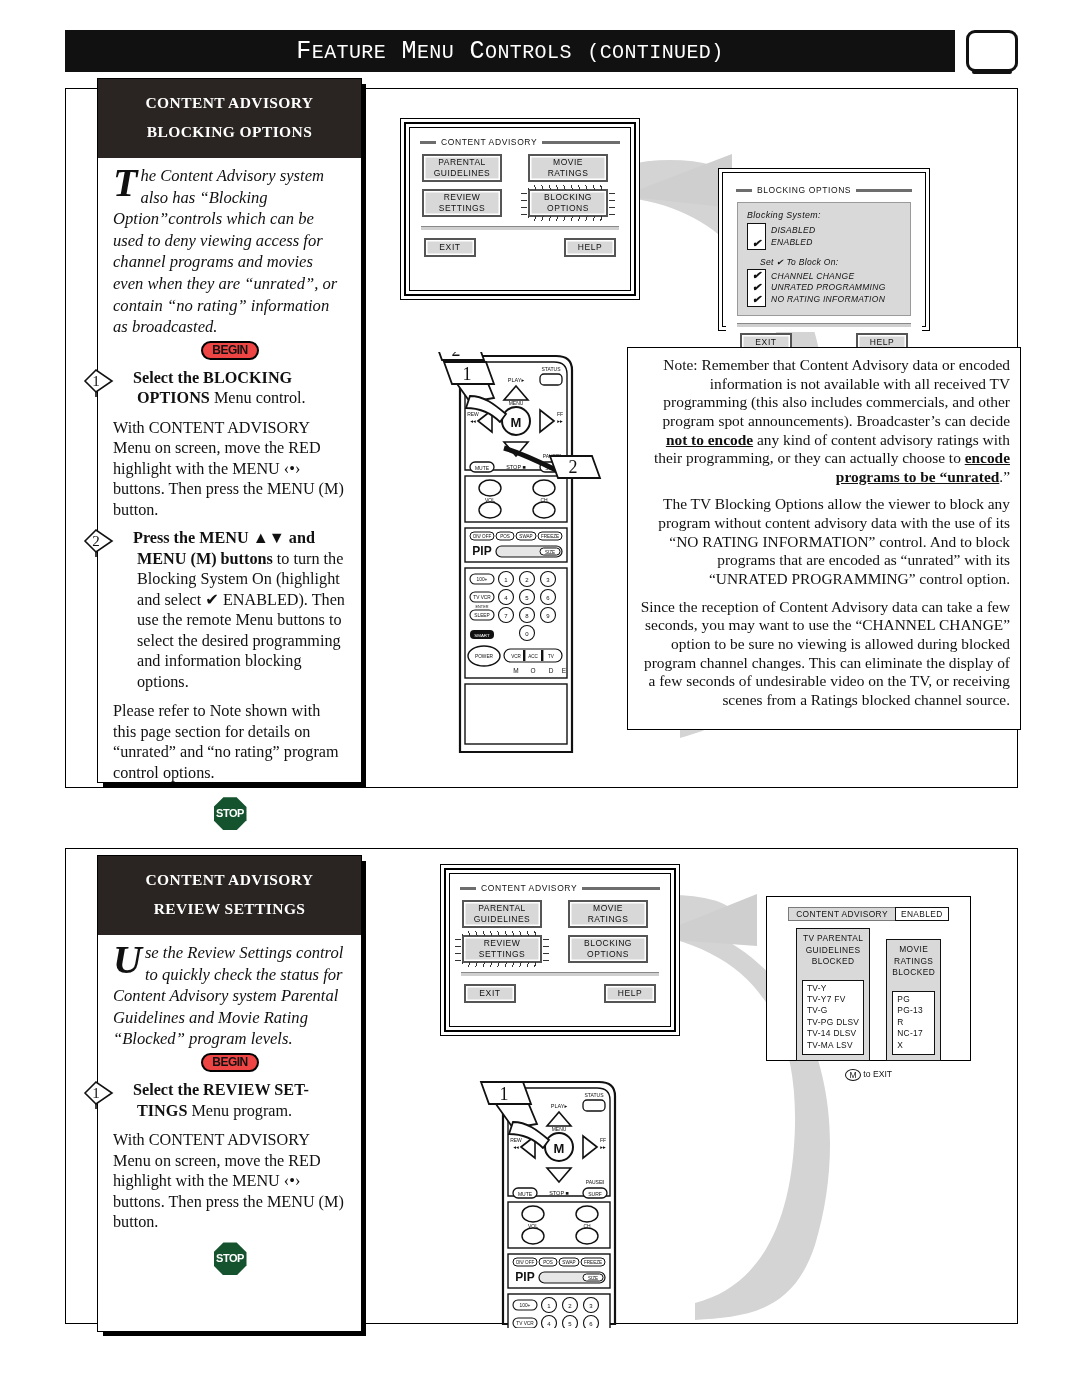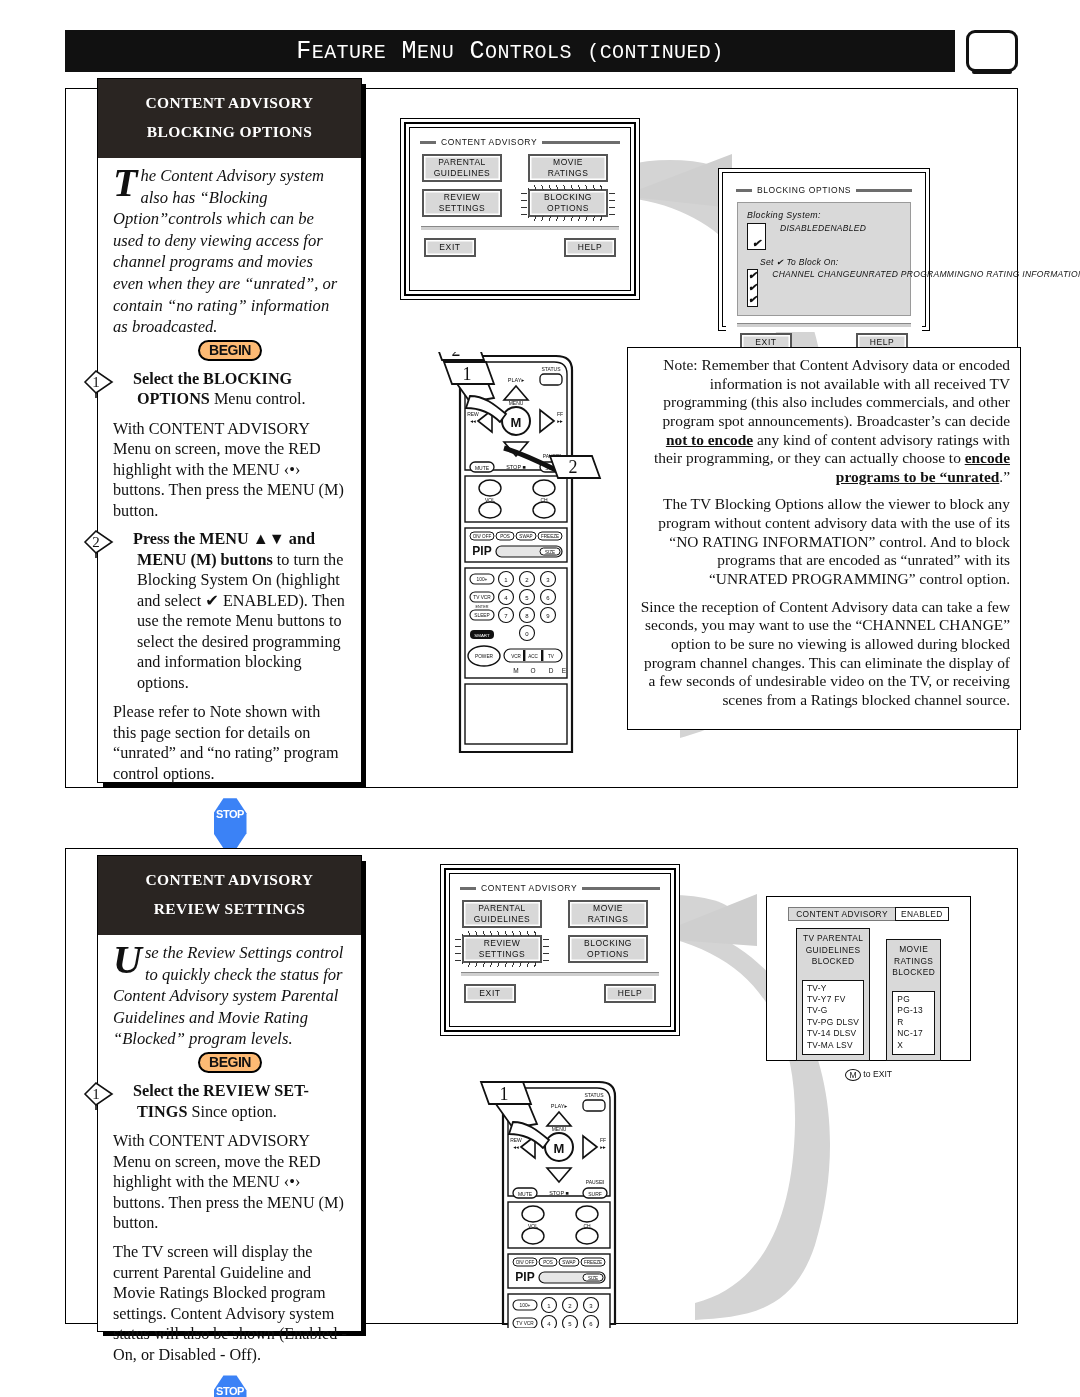--- a/index.html
+++ b/index.html
@@ -68,27 +68,27 @@
   .intro .dropcap {
     float:left; font-style:italic; font-weight:bold;
     font-size:40px; line-height:0.82; padding:2px 2px 0 0; margin-right:1px;
   }
 
   .begin-badge, .stop-badge { text-align:center; margin:2px 0 3px 0; }
   .begin-pill {
     display:inline-block; border:2px solid #000; border-radius:11px;
     padding:0px 9px 1px 9px;
     font-family:"Liberation Sans", sans-serif;
-    font-weight:bold; font-size:14px; letter-spacing:-0.5px;
-    background:#fdba74;
+    font-weight:bold; font-size:12px; letter-spacing:-0.5px;
+    background:#ef4444;
     text-align:right;
   }
 
   .stop-oct {
-    display:inline-block; width:33px; height:50px; background:#3b82f6;
+    display:inline-block; width:33px; height:33px; background:#14532d;
     color:#fff; font-family:"Liberation Sans", sans-serif;
     font-weight:bold; font-size:11px; line-height:33px; letter-spacing:-0.5px;
     clip-path: polygon(30% 0,70% 0,100% 30%,100% 70%,70% 100%,30% 100%,0 70%,0 30%);
   }
 
   
   .step { position:relative; margin:8px 0 0 0; }
   .step-num {
     position:absolute; left:-34px; top:-1px;
     width:40px; height:26px;
@@ -155,21 +155,21 @@
 
   
   .bo-panel { margin:7px 11px 0 11px; background:#d9d9d9; border:1px solid #9a9a9a; padding:7px 8px 8px 9px;font-style:italic; }
   .bo-title { font-family:"Liberation Sans", sans-serif; font-size:8.8px; letter-spacing:.4px; margin-bottom:3px; }
   .ck-group { display:flex; }
   .ck-box {
     border:1.7px solid #111; background:#fff; width:19px;
     display:flex; flex-direction:column; align-items:center; justify-content:flex-end;
   }
   .ck-box.three { justify-content:space-around; }
-  .ck-lines { padding-left:14px; display:flex; flex-direction:row; justify-content:center; }
+  .ck-lines { padding-left:5px; display:flex; flex-direction:column; justify-content:center; }
   .ck-lines div {
     font-family:"Liberation Sans", sans-serif; font-size:8.5px; letter-spacing:.3px;
     line-height:11.5px; white-space:nowrap;
   }
   .ck-mark { font-size:11px; font-weight:bold; line-height:11.5px; }
   .bo-sub { font-family:"Liberation Sans", sans-serif; font-size:8.5px; margin:7px 0 2px 13px; letter-spacing:.3px;}
 
   
   .rs-wrap { position:absolute; left:766px; top:896px; width:205px; height:165px;
              border:1.5px solid #000; background:#fff; }
@@ -516,25 +516,24 @@
     </div>
 
     <div class="step">
       <span class="step-num">
         <svg width="40" height="30" viewBox="0 0 40 30">
           <path d="M6 14 L17 3 L33 14 L17 25 Z" fill="#fff" stroke="#111" stroke-width="1.6"></path>
           <text x="17" y="19" font-family="Liberation Serif, serif" font-size="15" text-anchor="middle" fill="#111">1</text>
           <path d="M17 25 L17 33" stroke="#111" stroke-width="1.6"></path>
         </svg>
       </span>
-      <p class="step-text"><b>Select the REVIEW SET-TINGS</b><span> Since option.</span></p>
+      <p class="step-text"><b>Select the REVIEW SET-TINGS</b><span> Menu program.</span></p>
     </div>
 
     <p class="body-text">With CONTENT ADVISORY Menu on screen, move the RED highlight with the MENU ‹•› buttons. Then press the MENU (M) button.</p>
-    <p class="body-text">The TV screen will display the current Parental Guideline and Movie Ratings Blocked program settings. Content Advisory system status will also be shown (Enabled -On, or Disabled - Off).</p>
 
     <div class="stop-badge" style="margin-top:10px;">
       <span class="stop-oct">STOP</span>
     </div>
   </div>
 </div>
 
 <div class="tvshell" style="left:440px; top:864px; width:240px; height:172px;">
   <div class="inner1">
       <div class="inner2">

